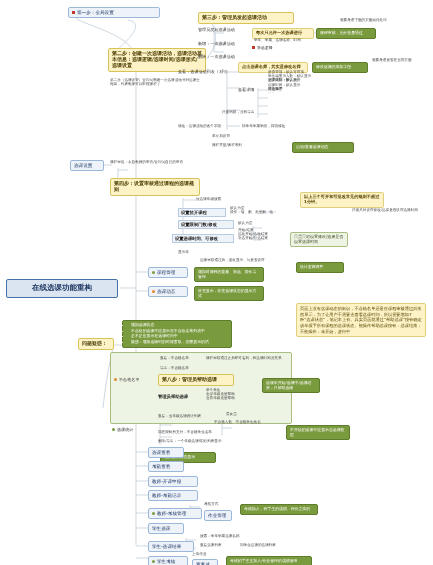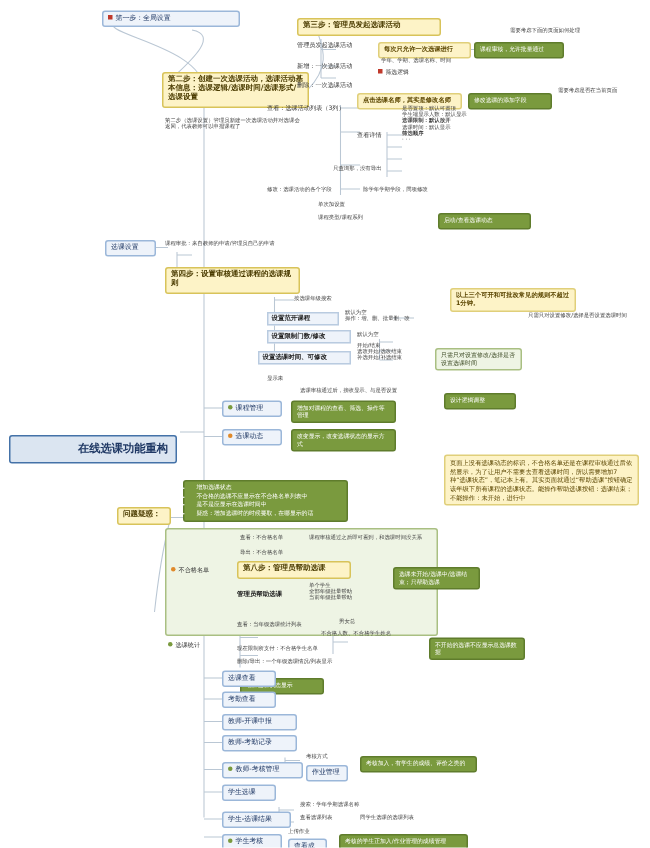--- a/index.html
+++ b/index.html
@@ -91,21 +91,21 @@
     <path d="M253 388 V 406 M253 390 H 263 M253 398 H 263 M253 406 H 263"></path>
     <path d="M160 420 V 445 M160 425 H 172 M160 437 H 172"></path>
     <path d="M222 418 V 436 M222 420 H 232 M222 428 H 232"></path>
 
     <path d="M190 505 V 515 M190 507 H 200 M190 515 H 200"></path>
     <path d="M186 538 V 548 M186 540 H 196 M186 548 H 196"></path>
     <path d="M172 556 V 563 M172 557 H 182 M172 563 H 182"></path>
   </g>
 </svg>
 
-<div class="node root" style="left:6px;top:290px;width:112px;text-align:right;">
+<div class="node root" style="left:6px;top:279px;width:112px;">
   <span>在线选课功能重构</span>
 </div>
 
 <div class="node blu" style="left:68px;top:7px;width:92px;">
   <span class="sqr" style="position:relative;display:inline-block;background:#c0392b;margin-right:2px;"></span><span>第一步：全局设置</span>
 </div>
 
 <div class="node yel" style="left:108px;top:48px;width:98px;">
   <span>第二步：创建一次选课活动，选课活动基本信息：选课逻辑/选课时间/选课形式/选课设置</span>
 </div>

